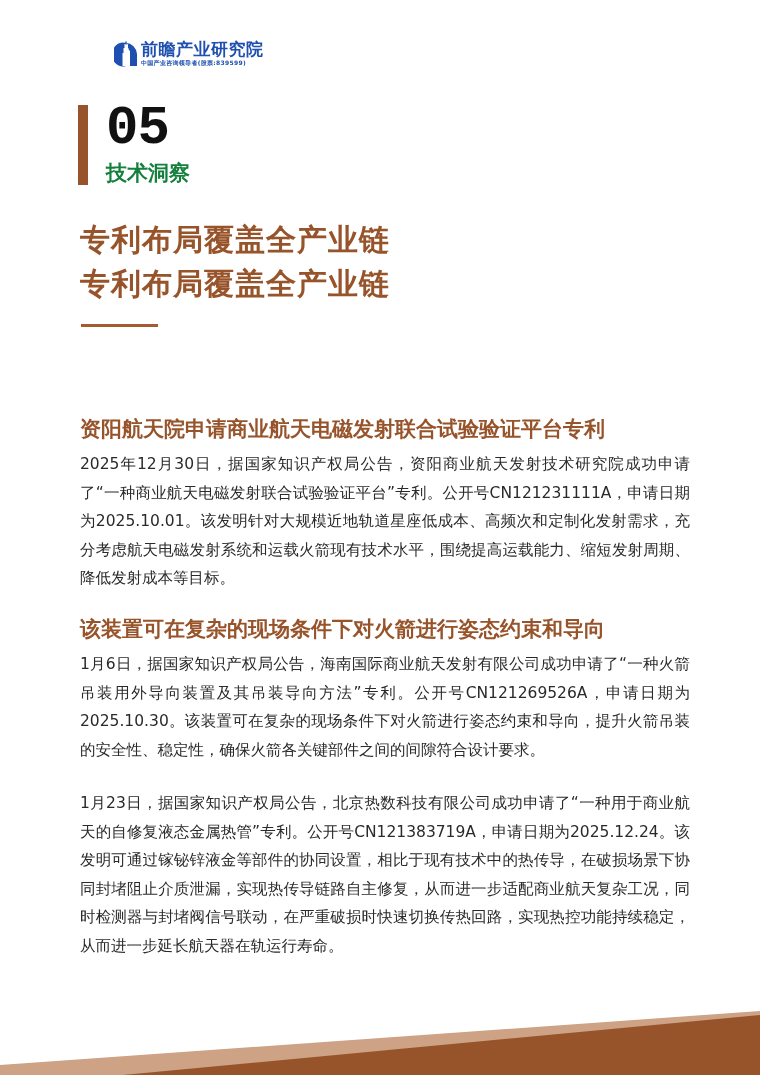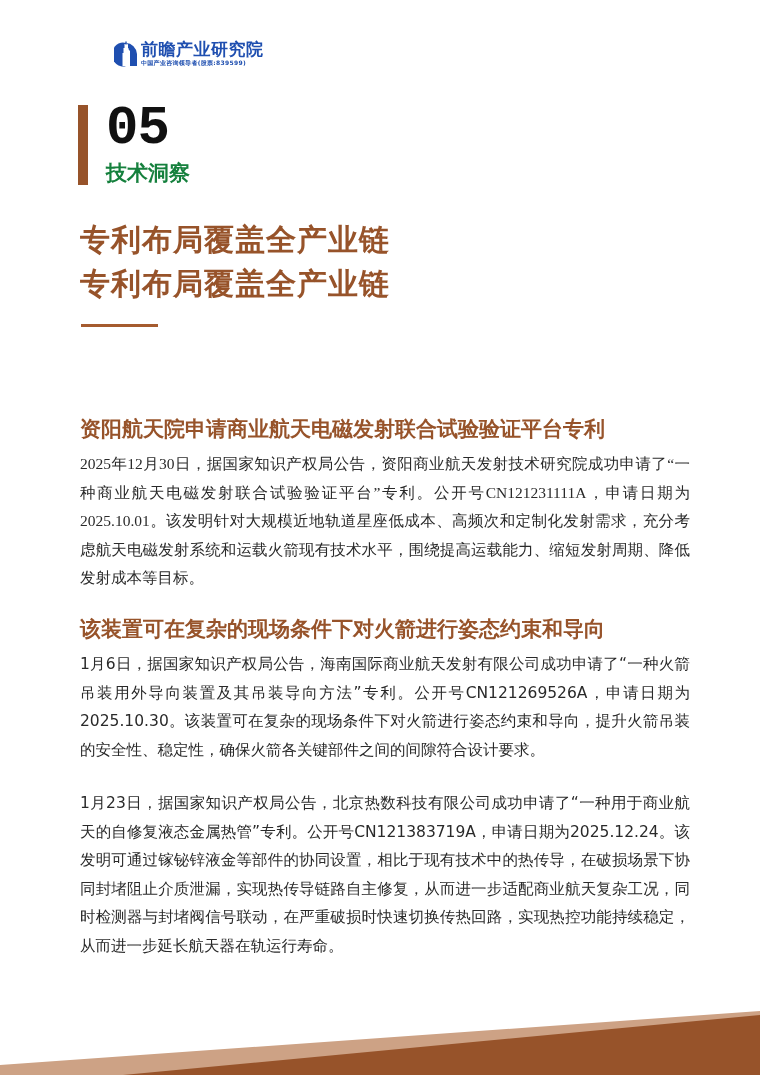--- a/index.html
+++ b/index.html
@@ -18,21 +18,21 @@
 
     .headline { position: absolute; left: 80px; top: 218px; font-size: 30px; font-weight: bold; color: #97532a; line-height: 44px; letter-spacing: 1px; }
     .headline-line { display: block; }
 
     .divider { position: absolute; left: 81px; top: 324px; width: 77px; height: 3px; background: #a55b2f; }
 
     .article { position: absolute; left: 80px; width: 610px; }
     .article-title { font-size: 21px; font-weight: bold; color: #97532a; line-height: 30px; margin-bottom: 6px; white-space: nowrap; }
     .article-body { font-size: 15.5px; color: #2a2a2a; line-height: 28.6px; text-align: justify; }
 
-    .a1 { top: 414px; font-family: Liberation Serif, serif; }
+    .a1 { top: 414px; }
     .a2 { top: 614px; }
     .a3 { top: 789px; }
 
     .footer-deco { position: absolute; left: 0; top: 995px; width: 760px; height: 80px; }
   </style>
 </head>
 <body>
 
 <div class="logo">
   <svg class="logo-mark" viewBox="0 0 24 26">

